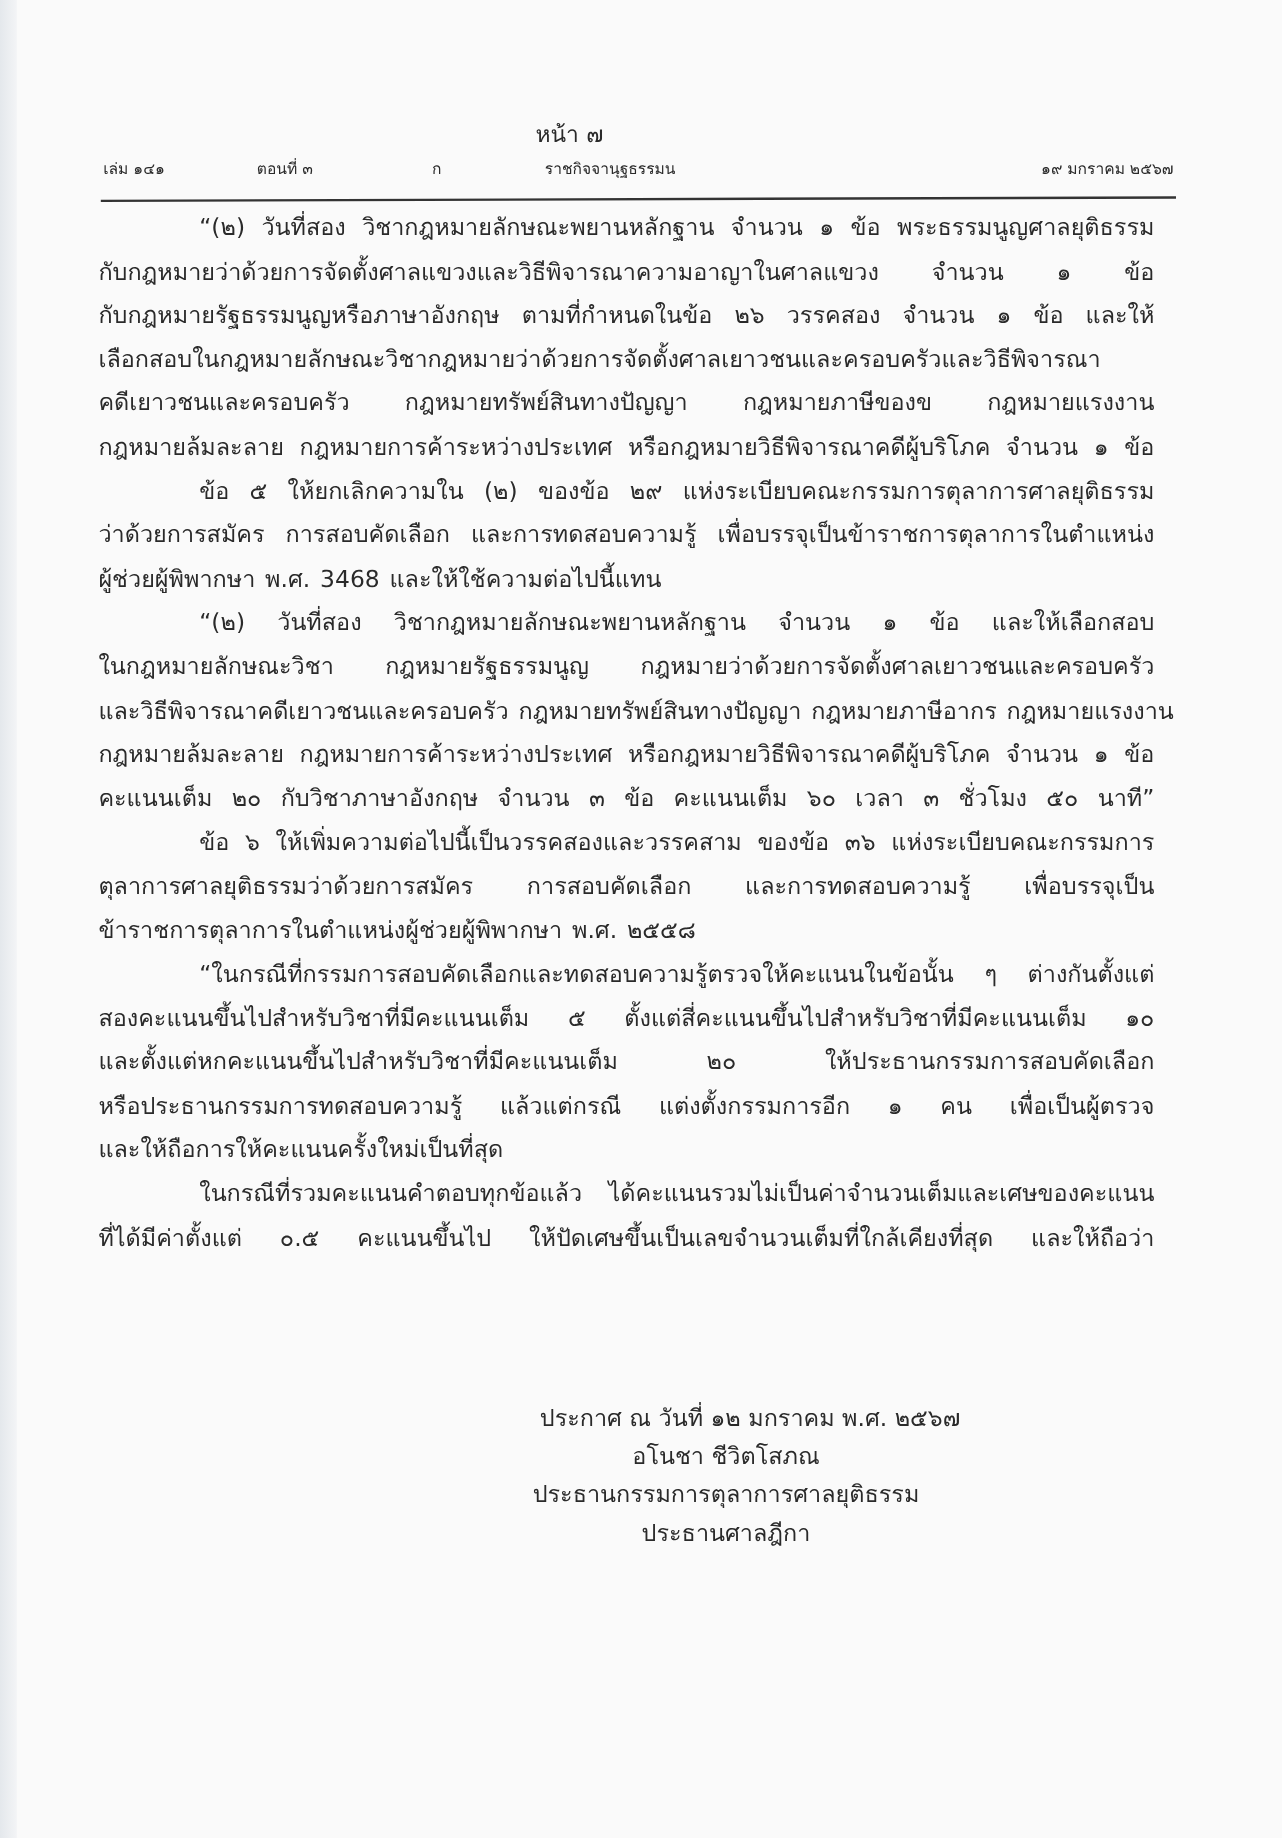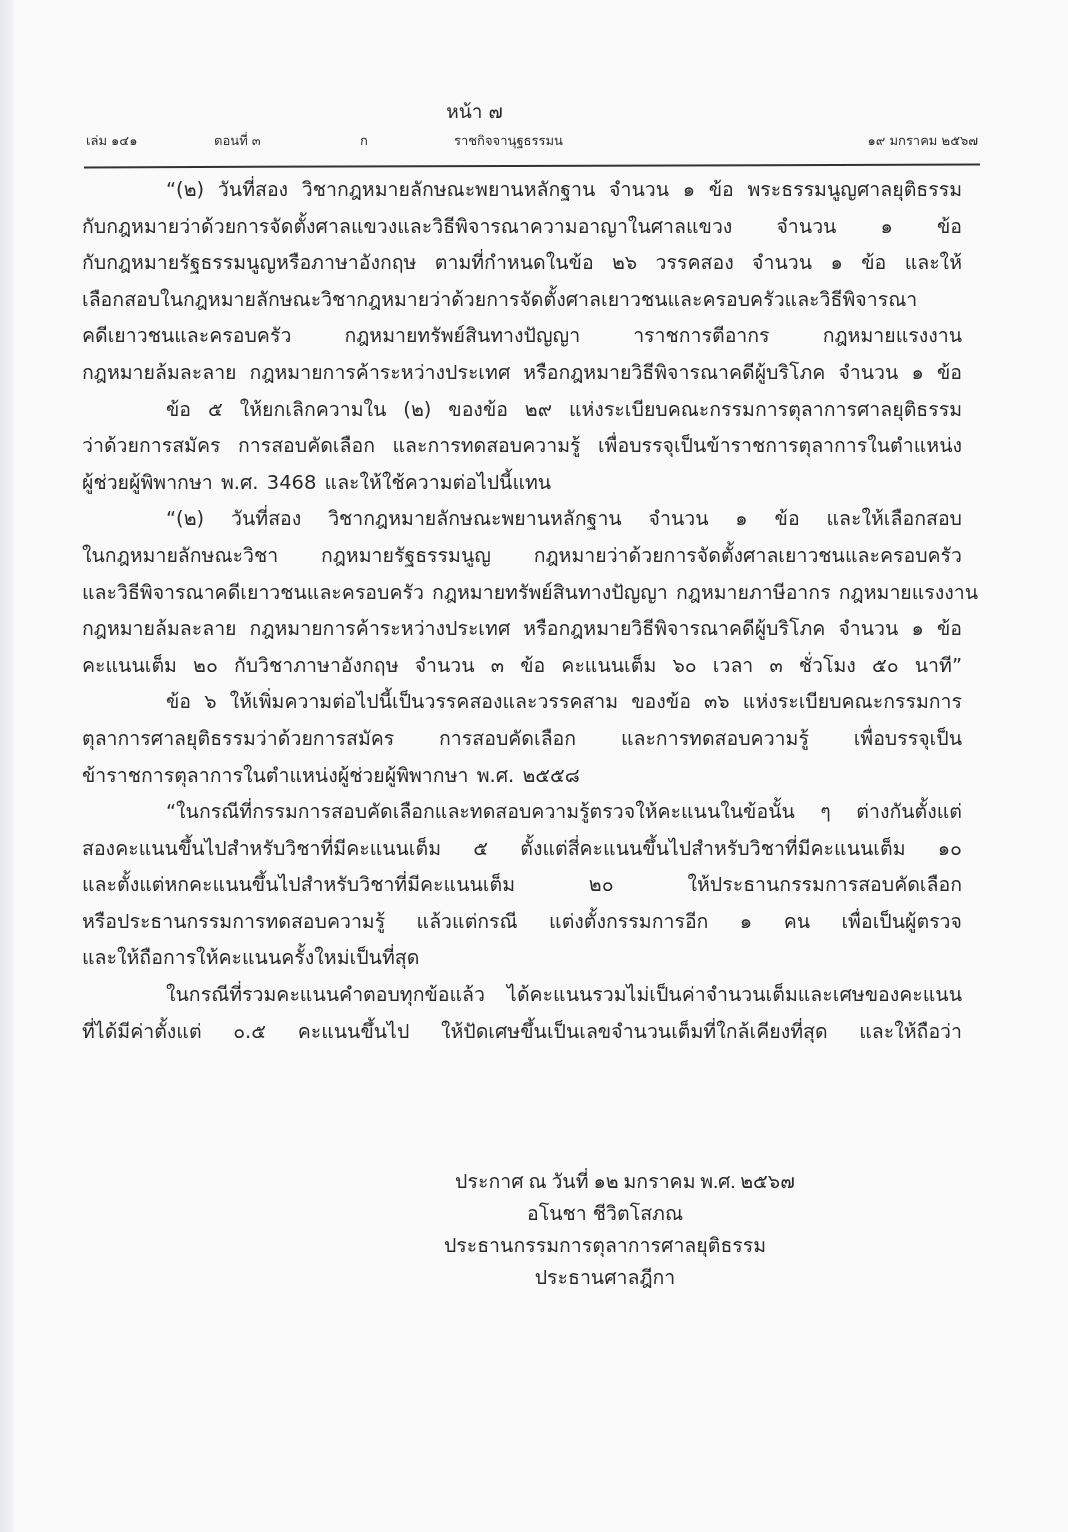--- a/index.html
+++ b/index.html
@@ -81,21 +81,21 @@
     .signature {
       position: absolute;
       top: 1166px;
       left: 380px;
       width: 450px;
       font-size: 19.5px;
       line-height: 32px;
       text-align: center;
     }
     .signature div { white-space: nowrap; }
-    .sig-date { padding-left: 40px; font-family: Liberation Serif, serif; }
+    .sig-date { padding-left: 40px; }
   </style>
 </head>
 <body>
 
 <div class="page-edge"></div>
 
 <div class="page">
 
   <div class="page-number">หน้า ๗</div>
 
@@ -107,21 +107,21 @@
     <span class="hdr-date">๑๙ มกราคม ๒๕๖๗</span>
   </div>
 
   <div class="header-rule"></div>
 
   <div class="body-text">
     <span class="line indent">“(๒) วันที่สอง วิชากฎหมายลักษณะพยานหลักฐาน จำนวน ๑ ข้อ พระธรรมนูญศาลยุติธรรม</span>
     <span class="line">กับกฎหมายว่าด้วยการจัดตั้งศาลแขวงและวิธีพิจารณาความอาญาในศาลแขวง จำนวน ๑ ข้อ</span>
     <span class="line">กับกฎหมายรัฐธรรมนูญหรือภาษาอังกฤษ ตามที่กำหนดในข้อ ๒๖ วรรคสอง จำนวน ๑ ข้อ และให้</span>
     <span class="line">เลือกสอบในกฎหมายลักษณะวิชากฎหมายว่าด้วยการจัดตั้งศาลเยาวชนและครอบครัวและวิธีพิจารณา</span>
-    <span class="line">คดีเยาวชนและครอบครัว กฎหมายทรัพย์สินทางปัญญา าราชการตีอากร กฎหมายแรงงาน</span>
+    <span class="line">คดีเยาวชนและครอบครัว กฎหมายทรัพย์สินทางปัญญา กฎหมายภาษีของข กฎหมายแรงงาน</span>
     <span class="line">กฎหมายล้มละลาย กฎหมายการค้าระหว่างประเทศ หรือกฎหมายวิธีพิจารณาคดีผู้บริโภค จำนวน ๑ ข้อ</span>
     <span class="line indent">ข้อ ๕ ให้ยกเลิกความใน (๒) ของข้อ ๒๙ แห่งระเบียบคณะกรรมการตุลาการศาลยุติธรรม</span>
     <span class="line">ว่าด้วยการสมัคร การสอบคัดเลือก และการทดสอบความรู้ เพื่อบรรจุเป็นข้าราชการตุลาการในตำแหน่ง</span>
     <span class="line last">ผู้ช่วยผู้พิพากษา พ.ศ. 3468 และให้ใช้ความต่อไปนี้แทน</span>
     <span class="line indent">“(๒) วันที่สอง วิชากฎหมายลักษณะพยานหลักฐาน จำนวน ๑ ข้อ และให้เลือกสอบ</span>
     <span class="line">ในกฎหมายลักษณะวิชา กฎหมายรัฐธรรมนูญ กฎหมายว่าด้วยการจัดตั้งศาลเยาวชนและครอบครัว</span>
     <span class="line">และวิธีพิจารณาคดีเยาวชนและครอบครัว กฎหมายทรัพย์สินทางปัญญา กฎหมายภาษีอากร กฎหมายแรงงาน</span>
     <span class="line">กฎหมายล้มละลาย กฎหมายการค้าระหว่างประเทศ หรือกฎหมายวิธีพิจารณาคดีผู้บริโภค จำนวน ๑ ข้อ</span>
     <span class="line">คะแนนเต็ม ๒๐ กับวิชาภาษาอังกฤษ จำนวน ๓ ข้อ คะแนนเต็ม ๖๐ เวลา ๓ ชั่วโมง ๕๐ นาที”</span>
     <span class="line indent">ข้อ ๖ ให้เพิ่มความต่อไปนี้เป็นวรรคสองและวรรคสาม ของข้อ ๓๖ แห่งระเบียบคณะกรรมการ</span>

